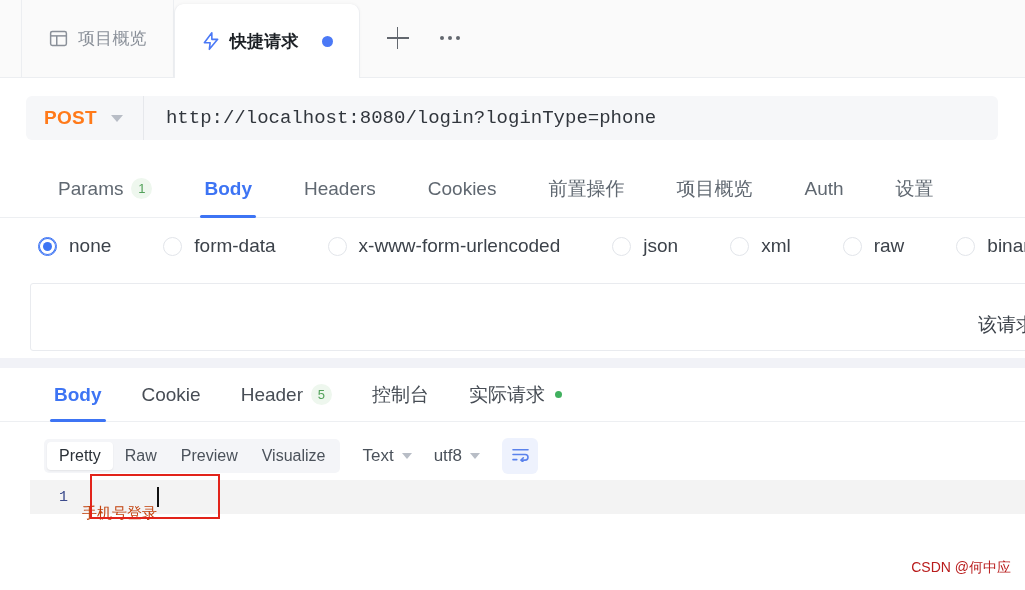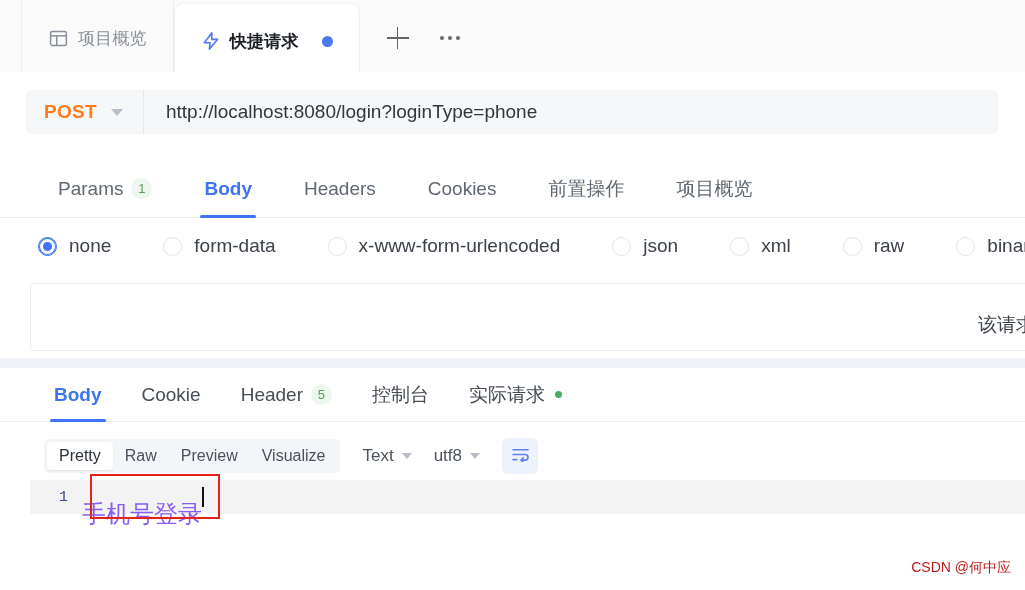--- a/index.html
+++ b/index.html
@@ -57,38 +57,38 @@
   }
   .plus::before, .plus::after {
     content: ""; position: absolute; background: #62676e;
   }
   .plus::before { left: 0; top: 10px; width: 22px; height: 1.8px; }
   .plus::after  { top: 0; left: 10px; height: 22px; width: 1.8px; }
   .ellipsis { display: flex; gap: 4px; }
   .ellipsis i { width: 4px; height: 4px; border-radius: 50%; background: #62676e; display: block; }
 
   
-  .urlbar-wrap { position: absolute; left: 0; top: 72px; width: 1025px; height: 72px; background: #fff; }
+  .urlbar-wrap { position: absolute; left: 0; top: 78px; width: 1025px; height: 72px; background: #fff; }
   .urlbar {
     position: absolute; left: 26px; top: 18px;
     width: 972px; height: 44px;
     background: #f6f7f9; border-radius: 6px;
     display: flex; align-items: center;
   }
   .method {
     display: flex; align-items: center; gap: 14px;
     padding: 0 20px 0 18px; height: 44px; cursor: pointer;
     border-right: 1px solid #e6e8ec;
   }
   .method-label { color: #ff7a1a; font-weight: 700; font-size: 19px; letter-spacing: .3px; }
   .caret { width: 0; height: 0; border-left: 6px solid transparent; border-right: 6px solid transparent; border-top: 7px solid #b8bdc6; }
   .caret.sm { border-left-width: 5px; border-right-width: 5px; border-top-width: 6px; }
   .url-input {
     flex: 1; height: 44px; border: none; outline: none; background: transparent;
-    font-family: Liberation Sans, sans-serif; font-size: 19px; color: #31363d; padding-left: 22px;
+    font-family: Liberation Mono, monospace; font-size: 19px; color: #31363d; padding-left: 22px;
   }
 
   
   .req-tabs {
     position: absolute; left: 0; top: 160px; width: 1025px; height: 58px;
     display: flex; align-items: center; padding-left: 40px; gap: 16px;
     border-bottom: 1px solid #edeff2; background: #fff;
   }
   .rt {
     position: relative; height: 58px; display: flex; align-items: center; gap: 8px;
@@ -182,21 +182,21 @@
     position: absolute; left: 30px; top: 0; width: 995px; height: 34px;
     background: #f3f3f3; display: flex; align-items: center;
   }
   .gutter {
     width: 52px; text-align: right; padding-right: 14px;
     font-family: "Liberation Mono", "DejaVu Sans Mono", monospace;
     font-size: 15px; color: #3b4a8c;
   }
   .codetext {
     font-family: "Liberation Serif", "DejaVu Serif", serif;
-    font-size: 24px; color: #8b5cf6; white-space: pre; position: relative; margin-top: 33px;
+    font-size: 15px; color: #c2410c; white-space: pre; position: relative; margin-top: 33px;
   }
   .caret-bar {
     display: inline-block; width: 2px; height: 20px; background: #111;
     vertical-align: -4px; margin-left: 0px;
   }
   .redbox {
     position: absolute; left: 90px; top: -6px; width: 130px; height: 45px;
     border: 2.5px solid #e2231a; pointer-events: none;
   }
   .watermark {
@@ -270,20 +270,26 @@
     </div>
     <div class="rt">
       <span>Cookies</span>
     </div>
     <div class="rt">
       <span>前置操作</span>
     </div>
     <div class="rt">
       <span>项目概览</span>
     </div>
+    <div class="rt">
+      <span>Auth</span>
+    </div>
+    <div class="rt">
+      <span>设置</span>
+    </div>
   </div>
 
   <div class="radios">
     <label class="radio">
       <span class="rb on"></span>
       <span>none</span>
     </label>
     <label class="radio">
       <span class="rb"></span>
       <span>form-data</span>

